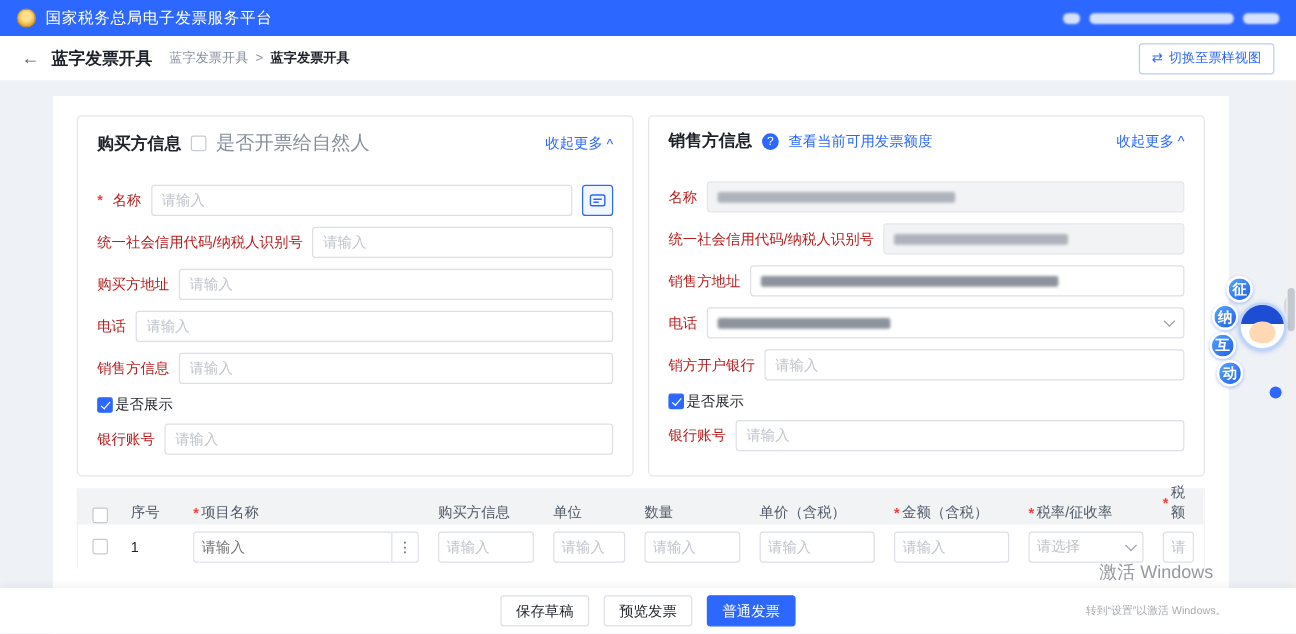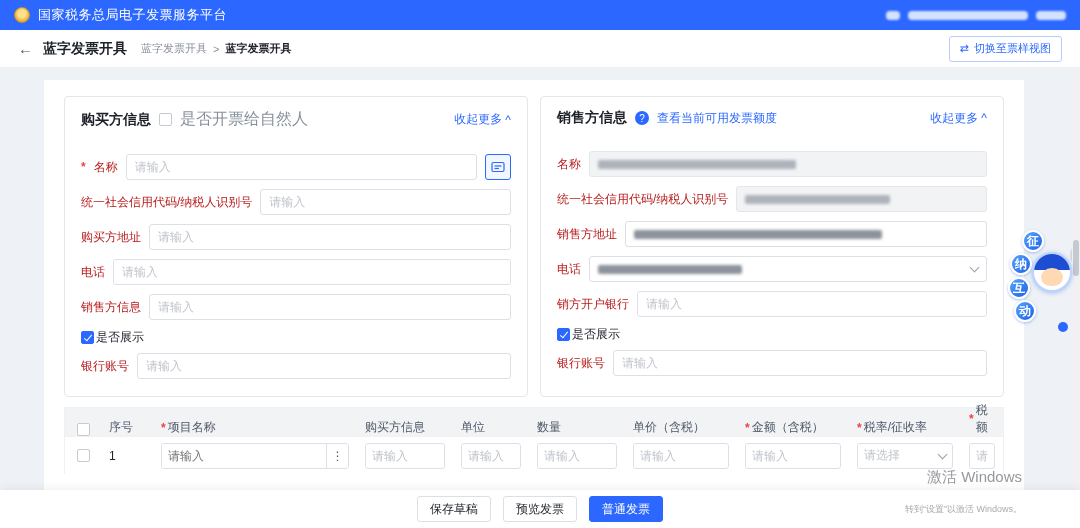--- a/index.html
+++ b/index.html
@@ -106,21 +106,21 @@
     border:2px solid #bcd4ff; overflow:hidden; box-shadow:0 1px 4px rgba(31,95,232,.35); }
   .avatar .hat { position:absolute; top:0; left:0; right:0; height:45%; background:#1d4dd2; }
   .avatar .face { position:absolute; top:38%; left:20%; width:60%; height:52%; border-radius:50% 50% 45% 45%; background:#ffd9b3; }
   .fdot { position:absolute; right:4px; top:92px; width:10px; height:10px; border-radius:50%; background:#2c68ff; }
   .side-handle { position:absolute; right:0; top:244px; width:10px; height:22px; border-radius:11px 0 0 11px; background:#d4d8de; z-index:2; }
 
   
   .sbtrack { position:absolute; right:0; top:68px; bottom:0; width:8px; background:#f1f1f3; z-index:2; }
   .sbthumb { position:absolute; right:1px; top:172px; width:6px; height:36px; border-radius:3px; background:#c4c8cf; cursor:pointer; }
   .watermark { position:absolute; right:58px; bottom:12px; z-index:8; color:rgba(130,134,140,.85);
-    text-align:right; pointer-events:none; }
+    text-align:center; pointer-events:none; }
   .watermark .l1 { font-size:15px; }
   .watermark .l2 { font-size:9px; color:rgba(130,134,140,.7); margin-top:16px; }
 </style>
 </head>
 <body>
 
 <header class="topbar">
   <span class="emblem"></span>
   <span class="topbar-title">国家税务总局电子发票服务平台</span>
   <div class="topbar-right">

